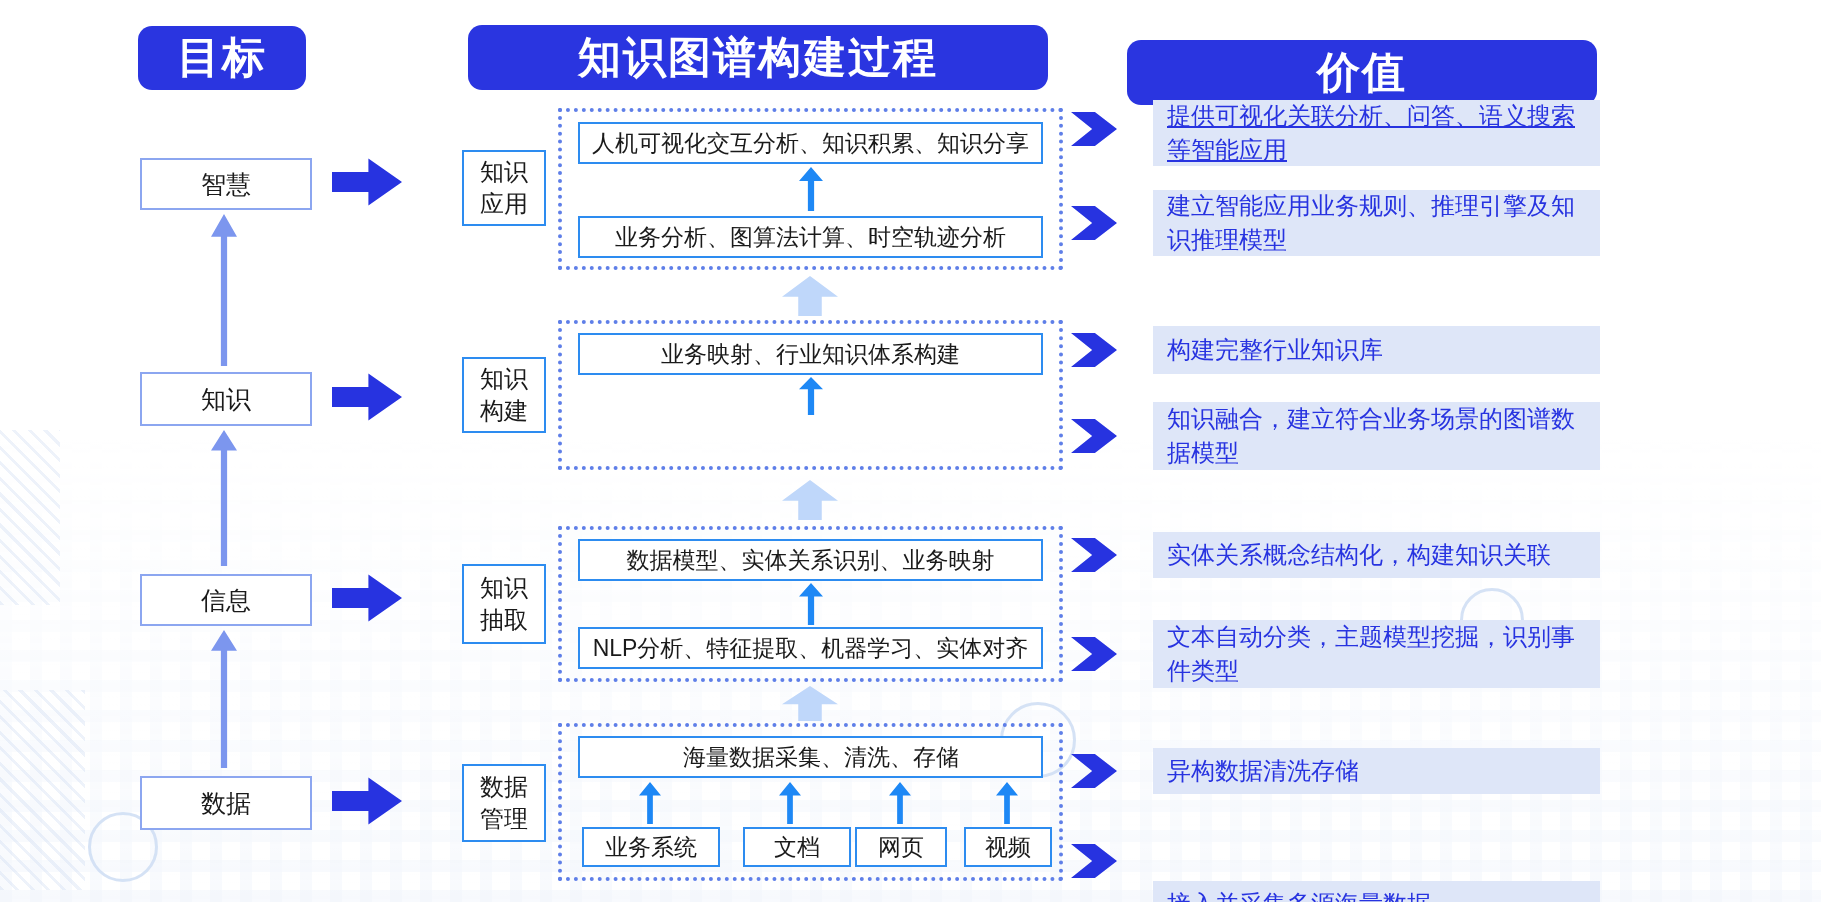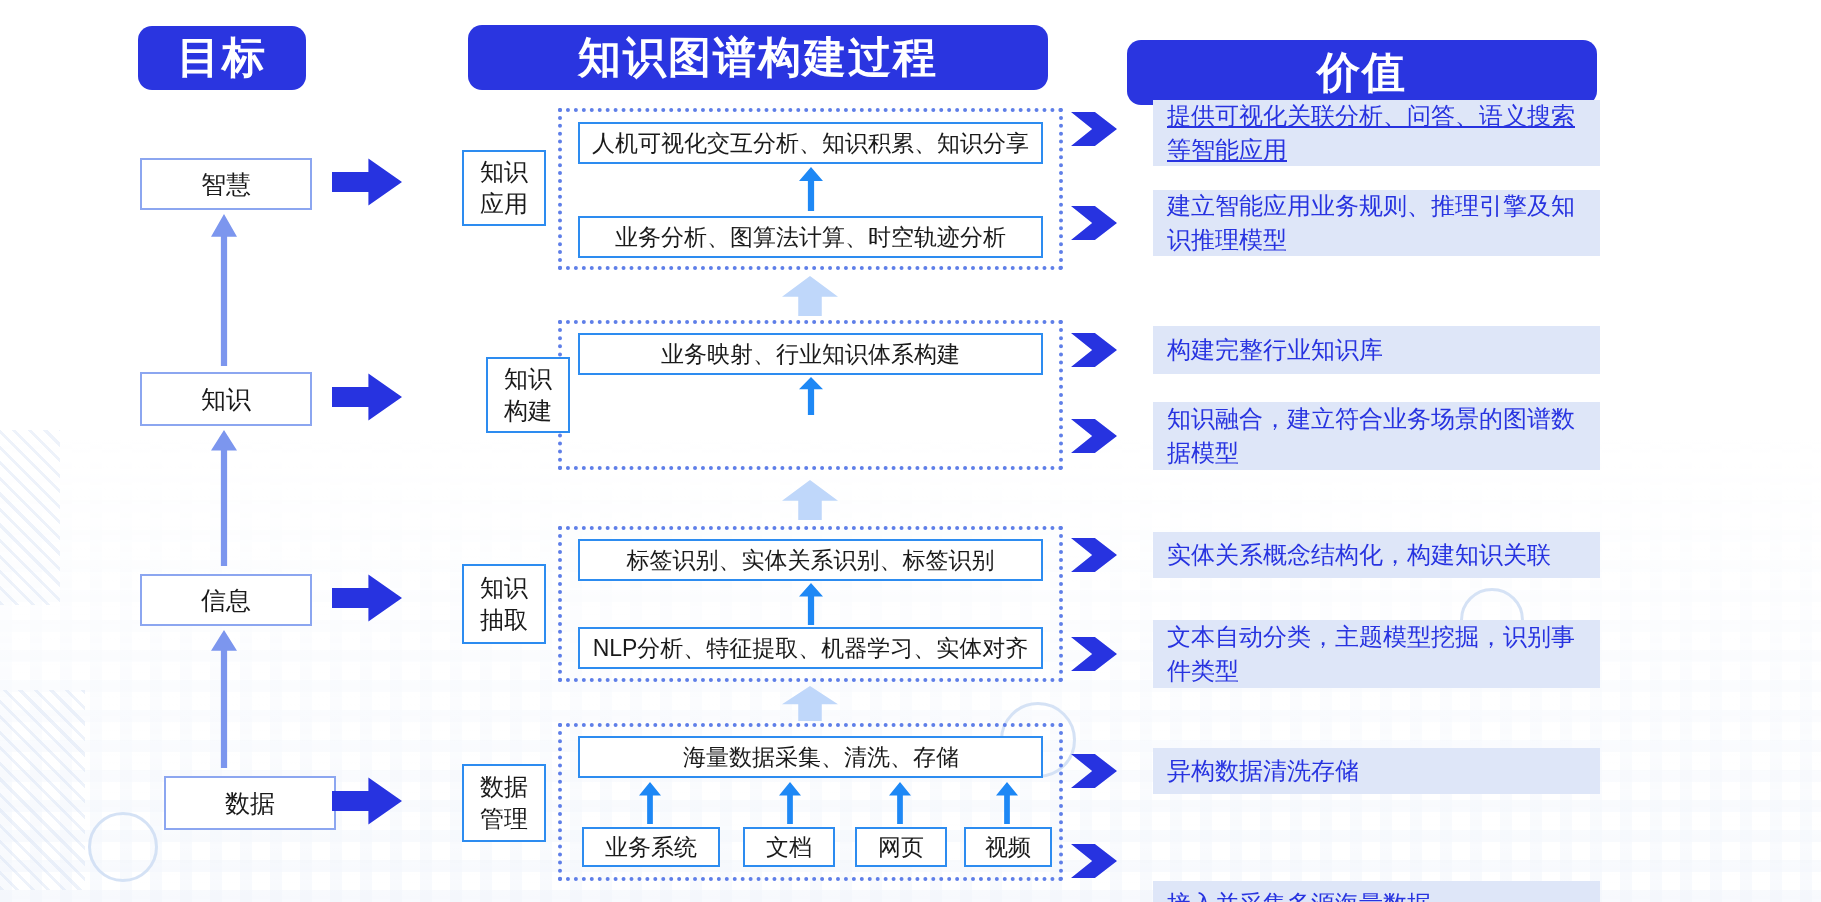--- a/index.html
+++ b/index.html
@@ -63,65 +63,65 @@
   <div class="bgcircle" style="left:1000px;top:702px;width:70px;height:70px;"></div>
   <div class="bgcircle" style="left:1460px;top:588px;width:58px;height:58px;"></div>
 
   <div class="hdr" style="left:138px;top:26px;width:168px;height:64px;">目标</div>
   <div class="hdr" style="left:468px;top:25px;width:580px;height:65px;">知识图谱构建过程</div>
   <div class="hdr" style="left:1127px;top:25px;width:470px;height:65px;margin-top:15px;">价值</div>
 
   <div class="gbox" style="left:140px;top:158px;width:168px;height:48px;">智慧</div>
   <div class="gbox" style="left:140px;top:372px;width:168px;height:50px;">知识</div>
   <div class="gbox" style="left:140px;top:574px;width:168px;height:48px;">信息</div>
-  <div class="gbox" style="left:140px;top:776px;width:168px;height:50px;margin-left:24px;">数据</div>
+  <div class="gbox" style="left:140px;top:776px;width:168px;height:50px;">数据</div>
 
   <div class="lvarrow" style="left:211px;top:214px;height:152px;"></div>
   <div class="lvarrow" style="left:211px;top:430px;height:136px;"></div>
   <div class="lvarrow" style="left:211px;top:630px;height:138px;"></div>
 
   <div class="rarrow" style="left:332px;top:154px;"></div>
   <div class="rarrow" style="left:332px;top:369px;"></div>
   <div class="rarrow" style="left:332px;top:570px;"></div>
   <div class="rarrow" style="left:332px;top:773px;"></div>
 
   <div class="slabel" style="left:462px;top:150px;height:76px;">知识应用</div>
-  <div class="slabel" style="left:462px;top:357px;height:76px;margin-left:24px;">知识构建</div>
+  <div class="slabel" style="left:462px;top:357px;height:76px;">知识构建</div>
   <div class="slabel" style="left:462px;top:564px;height:80px;">知识抽取</div>
   <div class="slabel" style="left:462px;top:764px;height:78px;">数据管理</div>
 
   <div class="pgroup" style="left:558px;top:108px;width:505px;height:162px;"></div>
   <div class="pgroup" style="left:558px;top:320px;width:505px;height:150px;"></div>
   <div class="pgroup" style="left:558px;top:526px;width:505px;height:156px;"></div>
   <div class="pgroup" style="left:558px;top:723px;width:505px;height:158px;"></div>
 
   <div class="ibox" style="left:578px;top:122px;width:465px;height:42px;">人机可视化交互分析、知识积累、知识分享</div>
   <div class="uparrow" style="left:799px;top:167px;"></div>
   <div class="ibox" style="left:578px;top:216px;width:465px;height:42px;">业务分析、图算法计算、时空轨迹分析</div>
 
   <div class="palearrow" style="left:782px;top:276px;"></div>
 
   <div class="ibox" style="left:578px;top:333px;width:465px;height:42px;">业务映射、行业知识体系构建</div>
   <div class="uparrow" style="left:799px;top:377px;width:24px;height:38px;"></div>
 
   <div class="palearrow" style="left:782px;top:480px;"></div>
 
-  <div class="ibox" style="left:578px;top:539px;width:465px;height:42px;">标签识别、实体关系识别、标签识别</div>
+  <div class="ibox" style="left:578px;top:539px;width:465px;height:42px;">数据模型、实体关系识别、业务映射</div>
   <div class="uparrow" style="left:799px;top:583px;width:24px;height:42px;"></div>
   <div class="ibox" style="left:578px;top:627px;width:465px;height:42px;">NLP分析、特征提取、机器学习、实体对齐</div>
 
   <div class="palearrow" style="left:782px;top:686px;height:35px;"></div>
 
   <div class="ibox" style="left:578px;top:736px;width:465px;height:42px;padding-left:21px;">海量数据采集、清洗、存储</div>
   <div class="uparrow" style="left:639px;top:782px;width:22px;height:42px;"></div>
   <div class="uparrow" style="left:779px;top:782px;width:22px;height:42px;"></div>
   <div class="uparrow" style="left:889px;top:782px;width:22px;height:42px;"></div>
   <div class="uparrow" style="left:996px;top:782px;width:22px;height:42px;"></div>
   <div class="ibox" style="left:582px;top:827px;width:138px;height:40px;">业务系统</div>
-  <div class="ibox" style="left:743px;top:827px;width:92px;height:40px;">文档</div>
+  <div class="ibox" style="left:743px;top:827px;width:108px;height:40px;">文档</div>
   <div class="ibox" style="left:855px;top:827px;width:92px;height:40px;">网页</div>
   <div class="ibox" style="left:964px;top:827px;width:88px;height:40px;">视频</div>
 
   <div class="chev" style="left:1071px;top:112px;"></div>
   <div class="vitem" style="left:1153px;top:100px;width:447px;height:66px;text-decoration:underline;">提供可视化关联分析、问答、语义搜索等智能应用</div>
 
   <div class="chev" style="left:1071px;top:206px;"></div>
   <div class="vitem" style="left:1153px;top:190px;width:447px;height:66px;">建立智能应用业务规则、推理引擎及知识推理模型</div>
 
   <div class="chev" style="left:1071px;top:333px;"></div>

